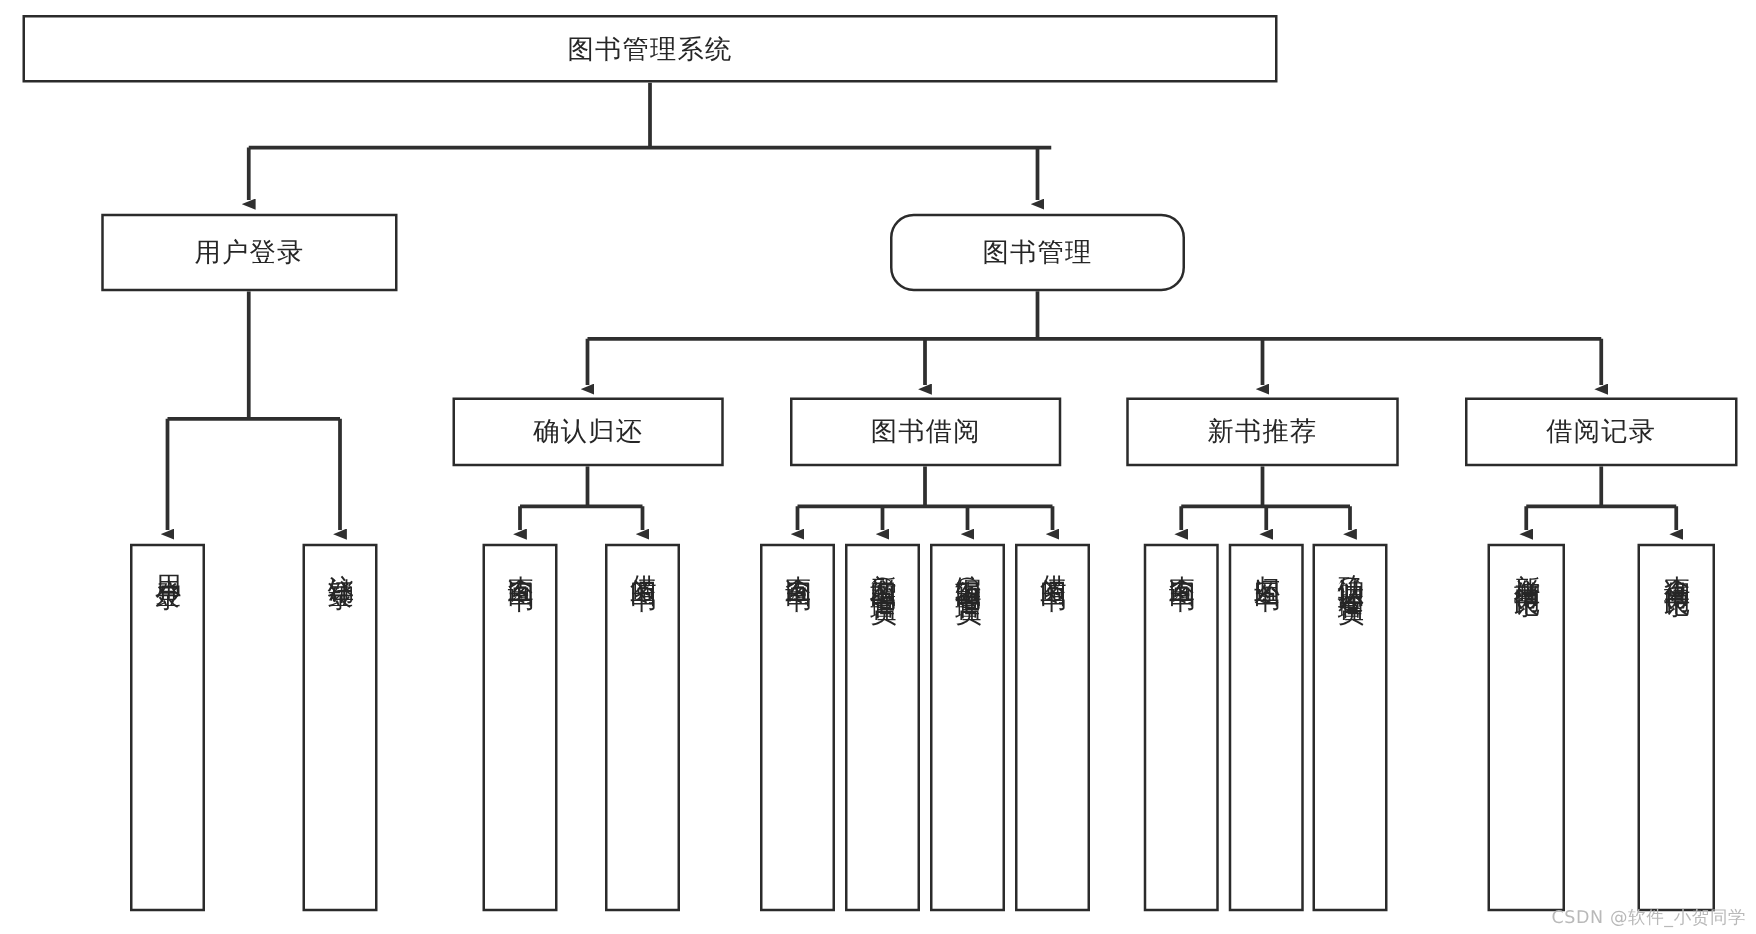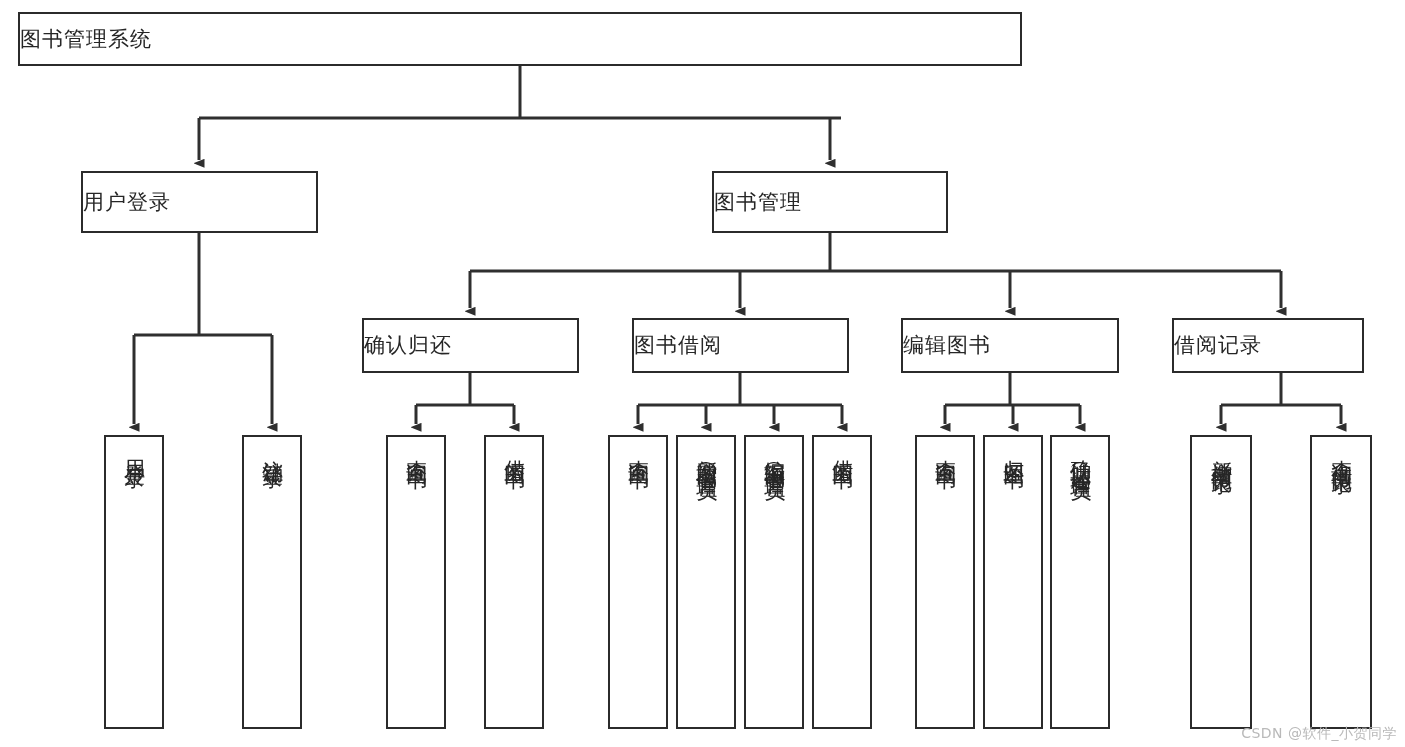--- a/index.html
+++ b/index.html
@@ -18,21 +18,21 @@
     left: 0; top: 0;
     width: 1405px; height: 747px;
   }
   
   .node {
     position: absolute;
     background: #ffffff;
     border: 2px solid #2b2b2b;
     display: flex;
     align-items: center;
-    justify-content: flex-start;
+    justify-content: center;
     color: #1a1a1a;
   }
   .node-label {
     font-size: 21px;
     line-height: 1.28;
     letter-spacing: 1px;
     white-space: nowrap;
     color: #262626;
   }
   
@@ -127,34 +127,34 @@
     </g>
   </svg>
 
   <div class="node horizontal" style="left: 18px; top: 12px; width: 1004px; height: 54px; border-color: rgb(43, 43, 43); background: rgb(255, 255, 255);">
     <span class="node-label" style="color: rgb(38, 38, 38);">图书管理系统</span>
   </div>
 
   <div class="node horizontal" style="left: 81px; top: 171px; width: 237px; height: 62px; border-color: rgb(43, 43, 43); background: rgb(255, 255, 255);">
     <span class="node-label" style="color: rgb(38, 38, 38);">用户登录</span>
   </div>
-  <div class="node horizontal" style="left: 712px; top: 171px; width: 236px; height: 62px; border-color: rgb(43, 43, 43); background: rgb(255, 255, 255);">
+  <div class="node horizontal" style="left: 712px; top: 171px; width: 236px; height: 62px; border-color: rgb(43, 43, 43); background: rgb(255, 255, 255); border-radius: 19px;">
     <span class="node-label" style="color: rgb(38, 38, 38);">图书管理</span>
   </div>
 
   <div class="node horizontal" style="left: 362px; top: 318px; width: 217px; height: 55px; border-color: rgb(43, 43, 43); background: rgb(255, 255, 255);">
     <span class="node-label" style="color: rgb(38, 38, 38);">确认归还</span>
   </div>
   <div class="node horizontal" style="left: 632px; top: 318px; width: 217px; height: 55px; border-color: rgb(43, 43, 43); background: rgb(255, 255, 255);">
     <span class="node-label" style="color: rgb(38, 38, 38);">图书借阅</span>
   </div>
   <div class="node horizontal" style="left: 901px; top: 318px; width: 218px; height: 55px; border-color: rgb(43, 43, 43); background: rgb(255, 255, 255);">
-    <span class="node-label" style="color: rgb(38, 38, 38);">编辑图书</span>
+    <span class="node-label" style="color: rgb(38, 38, 38);">新书推荐</span>
   </div>
-  <div class="node horizontal" style="left: 1172px; top: 318px; width: 192px; height: 55px; border-color: rgb(43, 43, 43); background: rgb(255, 255, 255);">
+  <div class="node horizontal" style="left: 1172px; top: 318px; width: 218px; height: 55px; border-color: rgb(43, 43, 43); background: rgb(255, 255, 255);">
     <span class="node-label" style="color: rgb(38, 38, 38);">借阅记录</span>
   </div>
 
   <div class="node vertical" style="left: 104px; top: 435px; width: 60px; height: 294px; border-color: rgb(43, 43, 43); background: rgb(255, 255, 255);">
     <span class="node-label" style="color: rgb(38, 38, 38);">用户登录</span>
   </div>
   <div class="node vertical" style="left: 242px; top: 435px; width: 60px; height: 294px; border-color: rgb(43, 43, 43); background: rgb(255, 255, 255);">
     <span class="node-label" style="color: rgb(38, 38, 38);">注销登录</span>
   </div>
   <div class="node vertical" style="left: 386px; top: 435px; width: 60px; height: 294px; border-color: rgb(43, 43, 43); background: rgb(255, 255, 255);">

